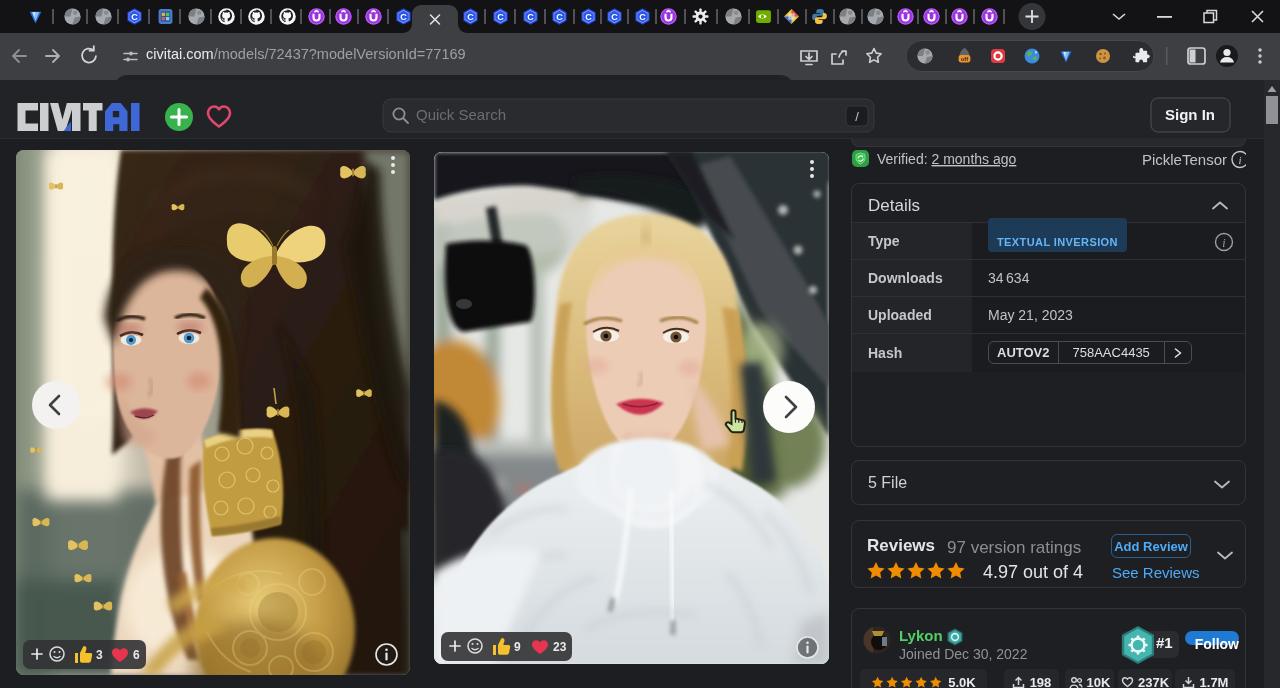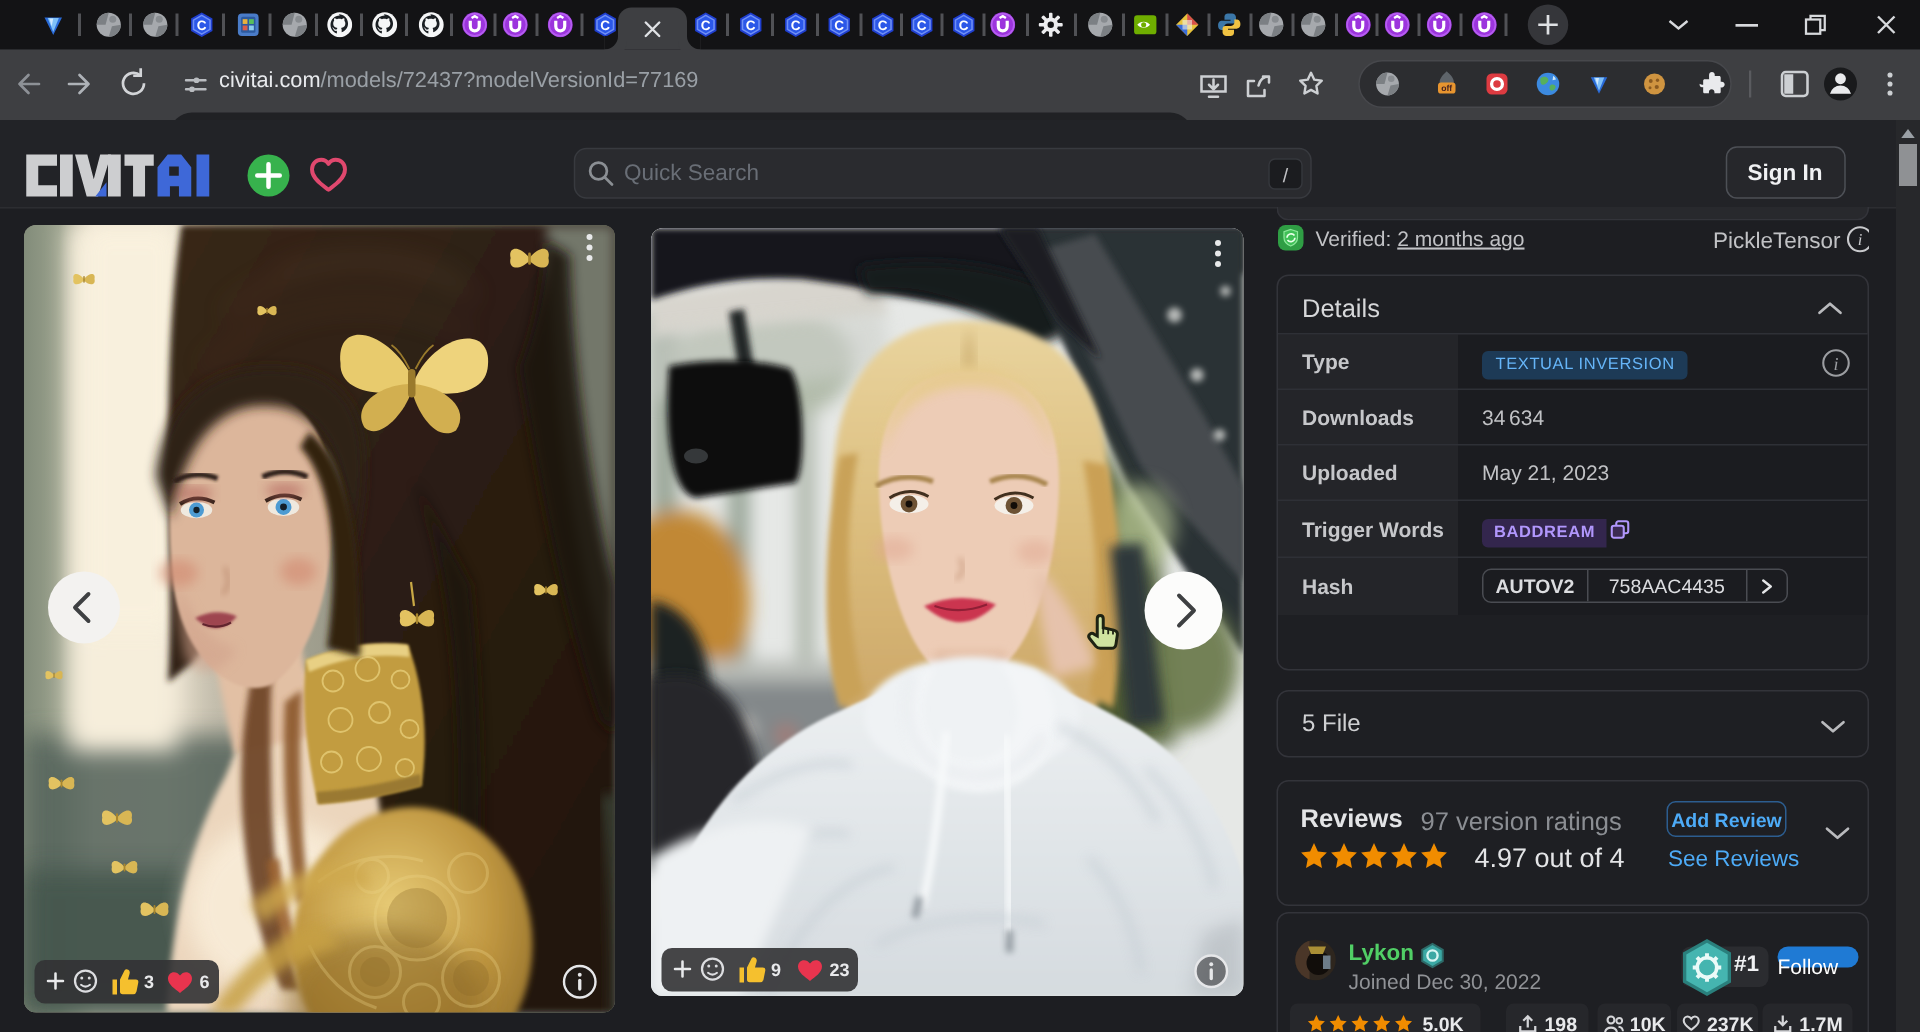--- a/index.html
+++ b/index.html
@@ -14,21 +14,21 @@
 #toolbar { position:absolute; left:0; top:33px; width:1280px; height:47px; background:#3e3f42; }
 #omnibox { position:absolute; left:113px; top:42px; width:682px; height:30px; background:#202124; border-radius:15px; }
 
 #siteheader { position:absolute; left:0; top:80px; width:1280px; height:59px; background:#222327; border-bottom:1px solid #2c2d31; }
 #content { position:absolute; left:0; top:140px; width:1280px; height:548px; background:#1d1e22; }
 
 .card { position:absolute; left:851px; width:395px; background:#1e1f23; border:1px solid #33343a; border-radius:8px; }
 .txt { position:absolute; white-space:nowrap; }
 .lbl { width:120px; background:#242529; border-top:1px solid #2e3036; font-weight:bold; padding-left:16px; color:#c6c7ca; }
 .val { background:#1b1c20; border-top:1px solid #2e3036; padding-left:16px; }
-.badge-blue { background:#1d3a56; color:#66b5f8; font-size:11px; font-weight:normal; letter-spacing:0.4px; padding:3px 9px 4px; border-radius:4px;text-align:right; }
+.badge-blue { background:#1d3a56; color:#66b5f8; font-size:11px; font-weight:bold; letter-spacing:0.4px; padding:18px 9px 4px; border-radius:4px;text-align:right; }
 .badge-purple { background:#33264d; color:#b197fc; font-size:11px; font-weight:bold; letter-spacing:0.4px; padding:3px 8px 4px; border-radius:4px 0 0 4px; }
 .hashwrap { display:inline-flex; align-items:center; border:1px solid #4a4c52; border-radius:6px; overflow:hidden; }
 .hseg { font-size:13px; color:#dcdde0; padding:3px 8px; display:inline-flex; align-items:center; }
 .statpill { position:absolute; height:26px; background:#26272b; border-radius:5px; display:flex; align-items:center; justify-content:center; font-size:13px; font-weight:bold; color:#e8e9eb; }
 </style>
 </head>
 <body>
 <div id="stage">
   <div id="tabstrip">
     <svg width="1280" height="33" style="position:absolute;left:0;top:0">
@@ -670,27 +670,20 @@
           </tr>
       <tr style="height:37px;">
             <td class="lbl">Downloads</td>
             <td class="val"><span style="margin-right:2.5px">34</span>634</td>
           </tr>
       <tr style="height:37px;">
             <td class="lbl">Uploaded</td>
             <td class="val">May 21, 2023</td>
           </tr>
       <tr style="height:38px;">
-            <td class="lbl">Trigger Words</td>
-            <td class="val"><span class="badge-purple">BADDREAM</span><svg width="15" height="14" style="vertical-align:-2px; margin-left:2px;">
-                <rect x="4.5" y="1.5" width="8" height="8" rx="1.5" fill="none" stroke="#b197fc" stroke-width="1.4"></rect>
-                <rect x="1.5" y="4.5" width="8" height="8" rx="1.5" fill="#3b2b52" stroke="#b197fc" stroke-width="1.4"></rect>
-              </svg></td>
-          </tr>
-      <tr style="height:38px;">
             <td class="lbl">Hash</td>
             <td class="val">
         <span class="hashwrap">
                 <span class="hseg" style="font-weight:bold;">AUTOV2</span>
                 <span class="hseg" style="border-left:1px solid #4a4c52; border-right:1px solid #4a4c52; padding:3px 14px;">758AAC4435</span>
                 <span class="hseg" style="padding:3px 9px;">
                   <svg width="8" height="10">
                     <path d="M1.5 1 l5 4 -5 4" stroke="#e4e5e7" stroke-width="1.6" fill="none" stroke-linecap="round" stroke-linejoin="round"></path>
                   </svg>
                 </span>
@@ -705,21 +698,21 @@
       </svg>
   </div>
 
   <div class="card" style="top:460px; height:45px;">
     <div class="txt" style="left:16px; top:13px; font-size:16px; color:#cfd0d2;">5 File</div>
     <svg class="abs" style="left:360px; top:16px;" width="20" height="16">
         <path d="M3 4.5 l7 6 7-6" stroke="#b9babd" stroke-width="1.8" fill="none" stroke-linecap="round" stroke-linejoin="round"></path>
       </svg>
   </div>
 
-  <div class="card" style="top:520px; height:84px;">
+  <div class="card" style="top:520px; height:68px;">
     <div class="txt" style="left:15px; top:15px; font-size:17px; font-weight:bold; color:#e3e4e6;">Reviews</div>
     <div class="txt" style="left:95px; top:17px; font-size:17px; color:#8b8e93;">97 version ratings</div>
     <div class="txt" style="left:259px; top:13px; width:80px; height:24px; border:1px solid #2c5d8f; border-radius:6px; text-align:center; line-height:24px; font-size:13px; font-weight:bold; color:#4dabf7;">Add Review</div>
     <svg class="abs" style="left:363px; top:27px;" width="20" height="16">
         <path d="M3 4.5 l7 6 7-6" stroke="#b9babd" stroke-width="1.8" fill="none" stroke-linecap="round" stroke-linejoin="round"></path>
       </svg>
     <svg class="abs" style="left:14px; top:40px;" width="110" height="22">
       <g fill="#f08c00">
         <path id="star0" d="M10 1 l2.6 5.6 6 .8 -4.4 4.2 1.1 6 -5.3-3 -5.3 3 1.1-6 L1.4 7.4 l6-.8 z"></path>
         <use href="#star0" x="20"></use>
@@ -760,21 +753,21 @@
       <polygon points="20,4.5 33.8,12.3 33.8,29.7 20,37.5 6.2,29.7 6.2,12.3" fill="#45b5b0"></polygon>
       <g fill="#eafaf8">
         <circle cx="20" cy="21" r="6.5" fill="none" stroke="#eafaf8" stroke-width="2.4"></circle>
         <g stroke="#eafaf8" stroke-width="2.6">
           <path d="M20 11.5 v4 M20 26.5 v4 M10.5 21 h4 M25.5 21 h4 M13.3 14.3 l2.8 2.8 M23.9 24.9 l2.8 2.8 M26.7 14.3 l-2.8 2.8 M16.1 24.9 l-2.8 2.8"></path>
         </g>
       </g>
       <circle cx="20" cy="21" r="3.2" fill="#45b5b0"></circle>
     </svg>
     <div class="txt" style="left:304px; top:25px; font-size:15px; font-weight:bold; color:#f0f1f3;">#1</div>
-    <div class="txt" style="left:333px; top:22px; width:54px; height:14px; background:#1f7ad4; border-radius:8px; text-align:left; line-height:26px; font-size:14px; font-weight:normal; color:#fff;">Follow</div>
+    <div class="txt" style="left:333px; top:22px; width:54px; height:14px; background:#1f7ad4; border-radius:8px; text-align:right; line-height:26px; font-size:14px; font-weight:bold; color:#fff;">Follow</div>
 
     <div class="statpill" style="left:8px; top:60px; width:127px;">
       <svg width="72" height="13" style="margin-right:5px;">
           <g fill="#f08c00" transform="scale(0.66)">
             <use href="#star0"></use>
             <use href="#star0" x="22"></use>
             <use href="#star0" x="44"></use>
             <use href="#star0" x="66"></use>
             <use href="#star0" x="88"></use>
           </g>

